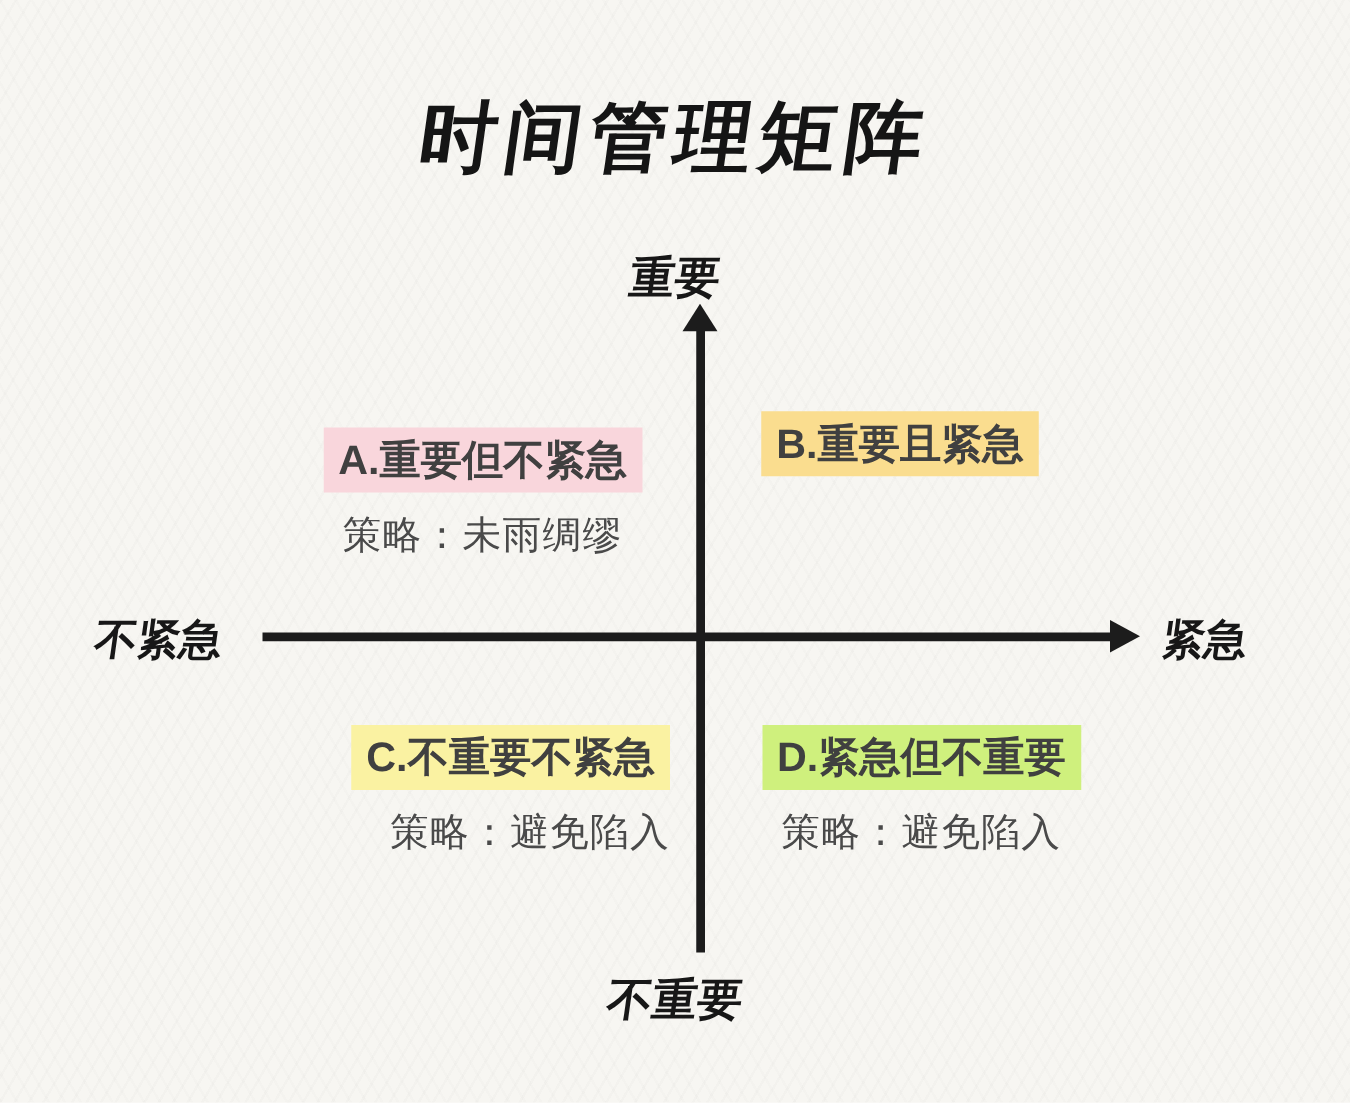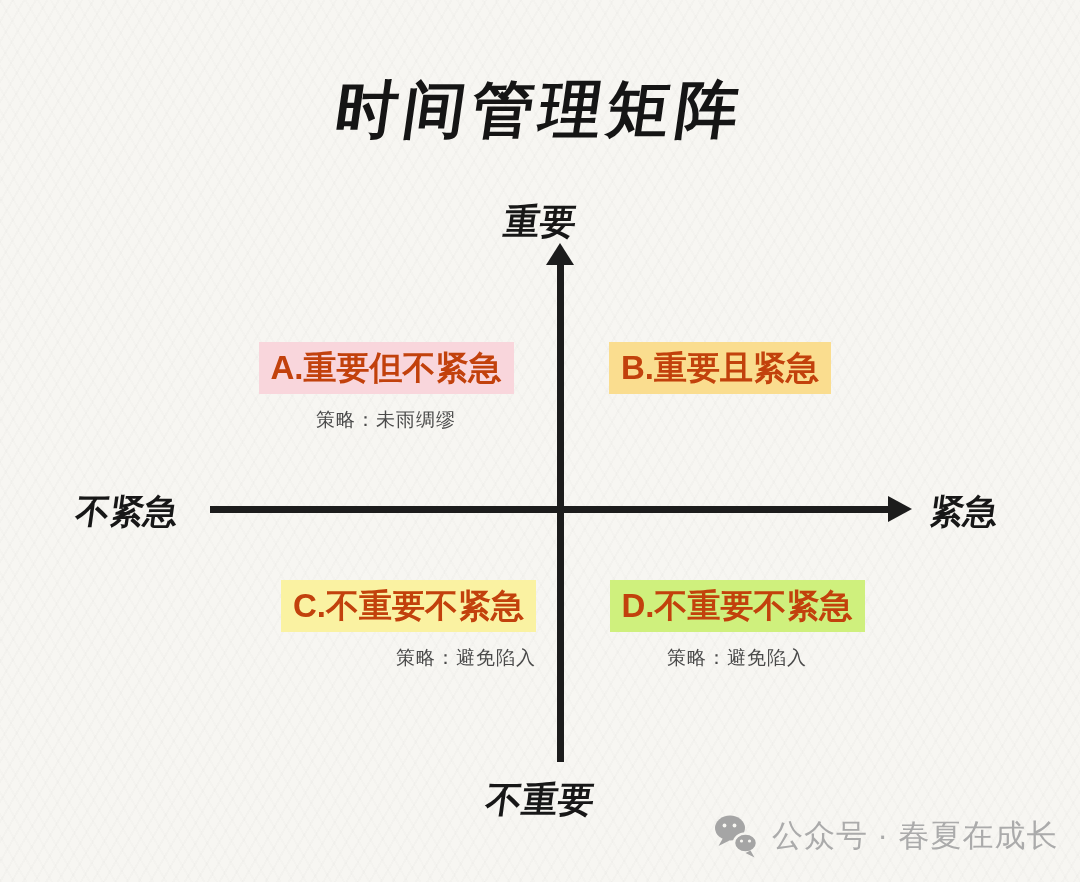--- a/index.html
+++ b/index.html
@@ -48,29 +48,29 @@
     border-top:13px solid transparent;border-bottom:13px solid transparent;
     border-left:24px solid #1c1c1c;
   }
 
   
   .quad{
     position:absolute;
     display:flex;flex-direction:column;align-items:center;
   }
   .quad .hl{
-    font-size:33px;font-weight:bold;color:#c2410c;
+    font-size:33px;font-weight:bold;color:#404040;
     padding:8px 12px;white-space:nowrap;line-height:1.1;
   }
   .quad .strategy{
-    margin-top:13px;font-size:19px;color:#4a4a4a;white-space:nowrap;
+    margin-top:13px;font-size:31px;color:#4a4a4a;white-space:nowrap;
     letter-spacing:1px;
   }
   .qA{left:230px;top:342px;width:312px;}
-  .qB{left:564px;top:342px;width:312px;}
+  .qB{left:564px;top:329px;width:312px;}
   .qC{left:224px;top:580px;width:312px;align-items:flex-end;}
   .qD{left:578px;top:580px;width:318px;}
 
   
   .watermark{
     position:absolute;left:712px;top:812px;
     display:flex;align-items:center;gap:12px;
     color:#ababab;font-size:31px;letter-spacing:1px;white-space:nowrap;
   }
   .watermark svg{display:block;width:48px;height:48px;}
@@ -100,33 +100,18 @@
   <div class="quad qB">
     <div class="hl" style="background-color: rgb(250, 221, 143);">B.重要且紧急</div>
   </div>
 
   <div class="quad qC">
     <div class="hl" style="background-color: rgb(250, 242, 162);">C.不重要不紧急</div>
     <div class="strategy">策略：避免陷入</div>
   </div>
 
   <div class="quad qD">
-    <div class="hl" style="background-color: rgb(207, 240, 125);">D.不重要不紧急</div>
+    <div class="hl" style="background-color: rgb(207, 240, 125);">D.紧急但不重要</div>
     <div class="strategy">策略：避免陷入</div>
   </div>
 
-  <div class="watermark">
-    <span>
-      <svg viewBox="0 0 48 48" xmlns="http://www.w3.org/2000/svg" aria-hidden="true">
-        <ellipse cx="18" cy="16" rx="15" ry="12.5" fill="#a5a5a5"></ellipse>
-        <path d="M11 26 L6.5 34 L17.5 28.5 Z" fill="#a5a5a5"></path>
-        <circle cx="12.5" cy="13.5" r="1.9" fill="#f7f6f2"></circle>
-        <circle cx="22.5" cy="13.5" r="1.9" fill="#f7f6f2"></circle>
-        <ellipse cx="33.5" cy="31" rx="11.5" ry="9.5" fill="#a5a5a5" stroke="#f7f6f2" stroke-width="2.5"></ellipse>
-        <path d="M38.5 38.5 L42.5 45.5 L33.5 41 Z" fill="#a5a5a5"></path>
-        <circle cx="29.5" cy="29" r="1.6" fill="#f7f6f2"></circle>
-        <circle cx="37.5" cy="29" r="1.6" fill="#f7f6f2"></circle>
-      </svg>
-    </span>
-    <span>公众号 · 春夏在成长</span>
-  </div>
 
 </div>
 
 </body></html>

